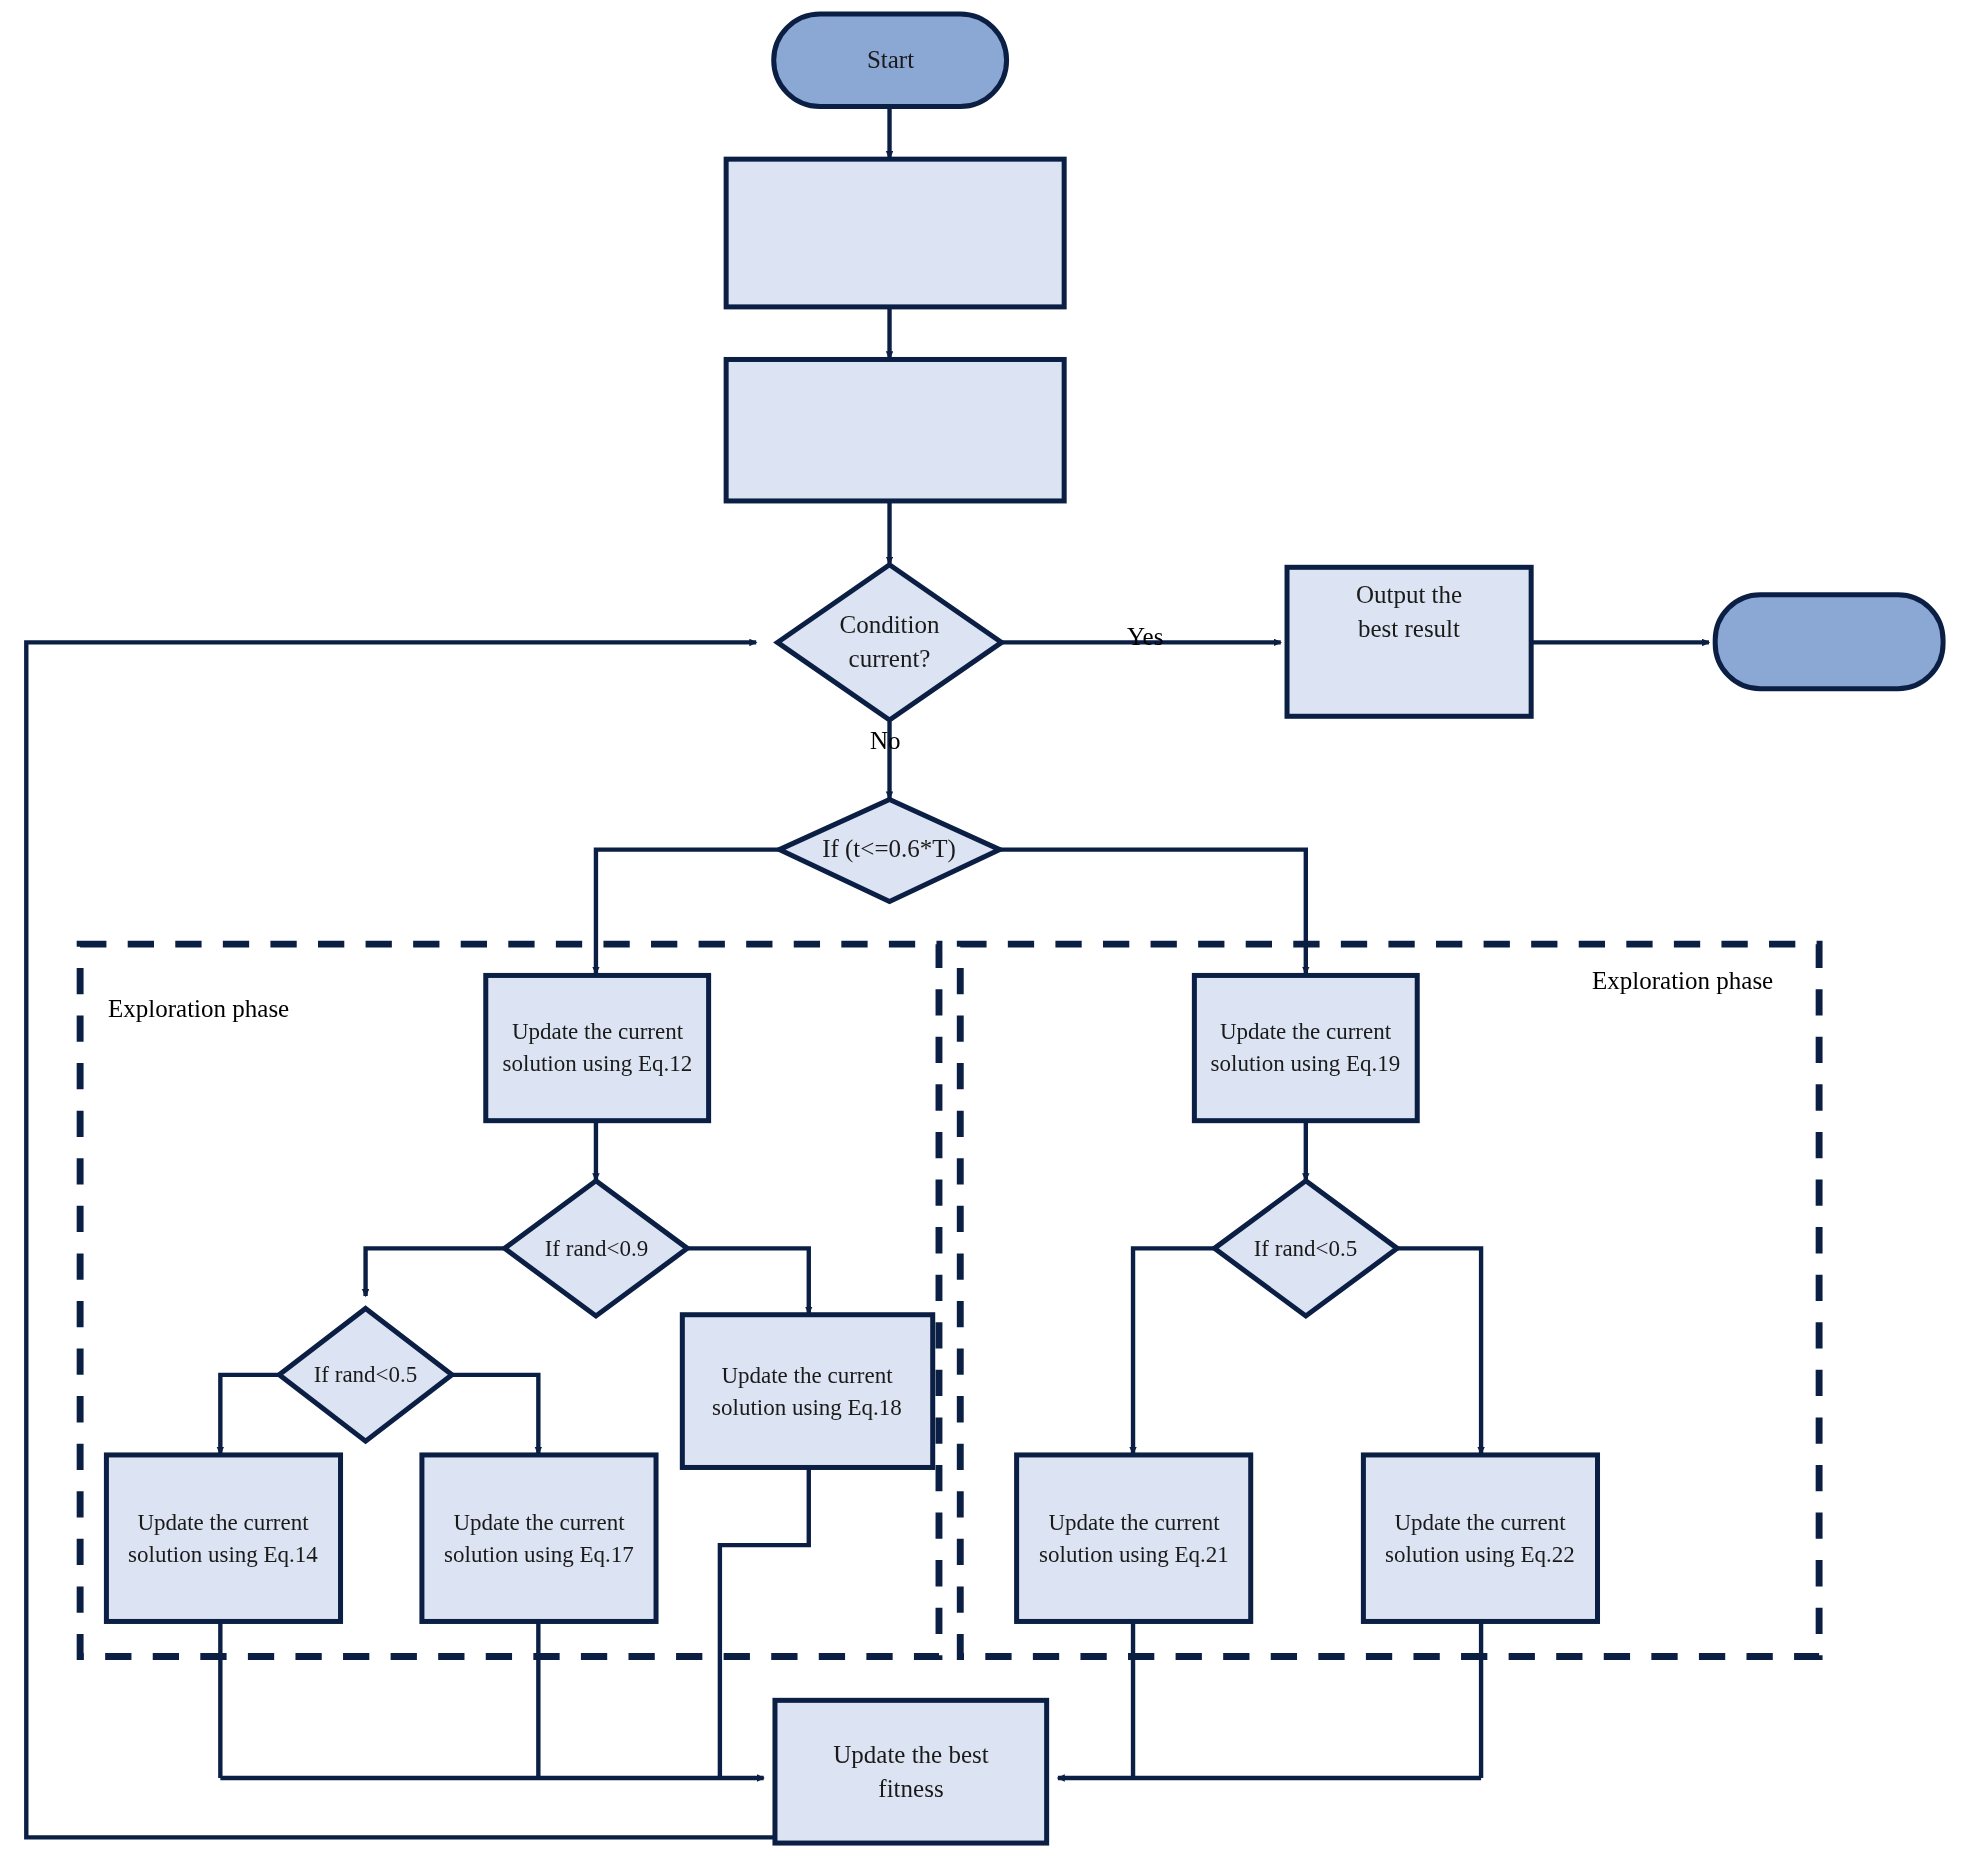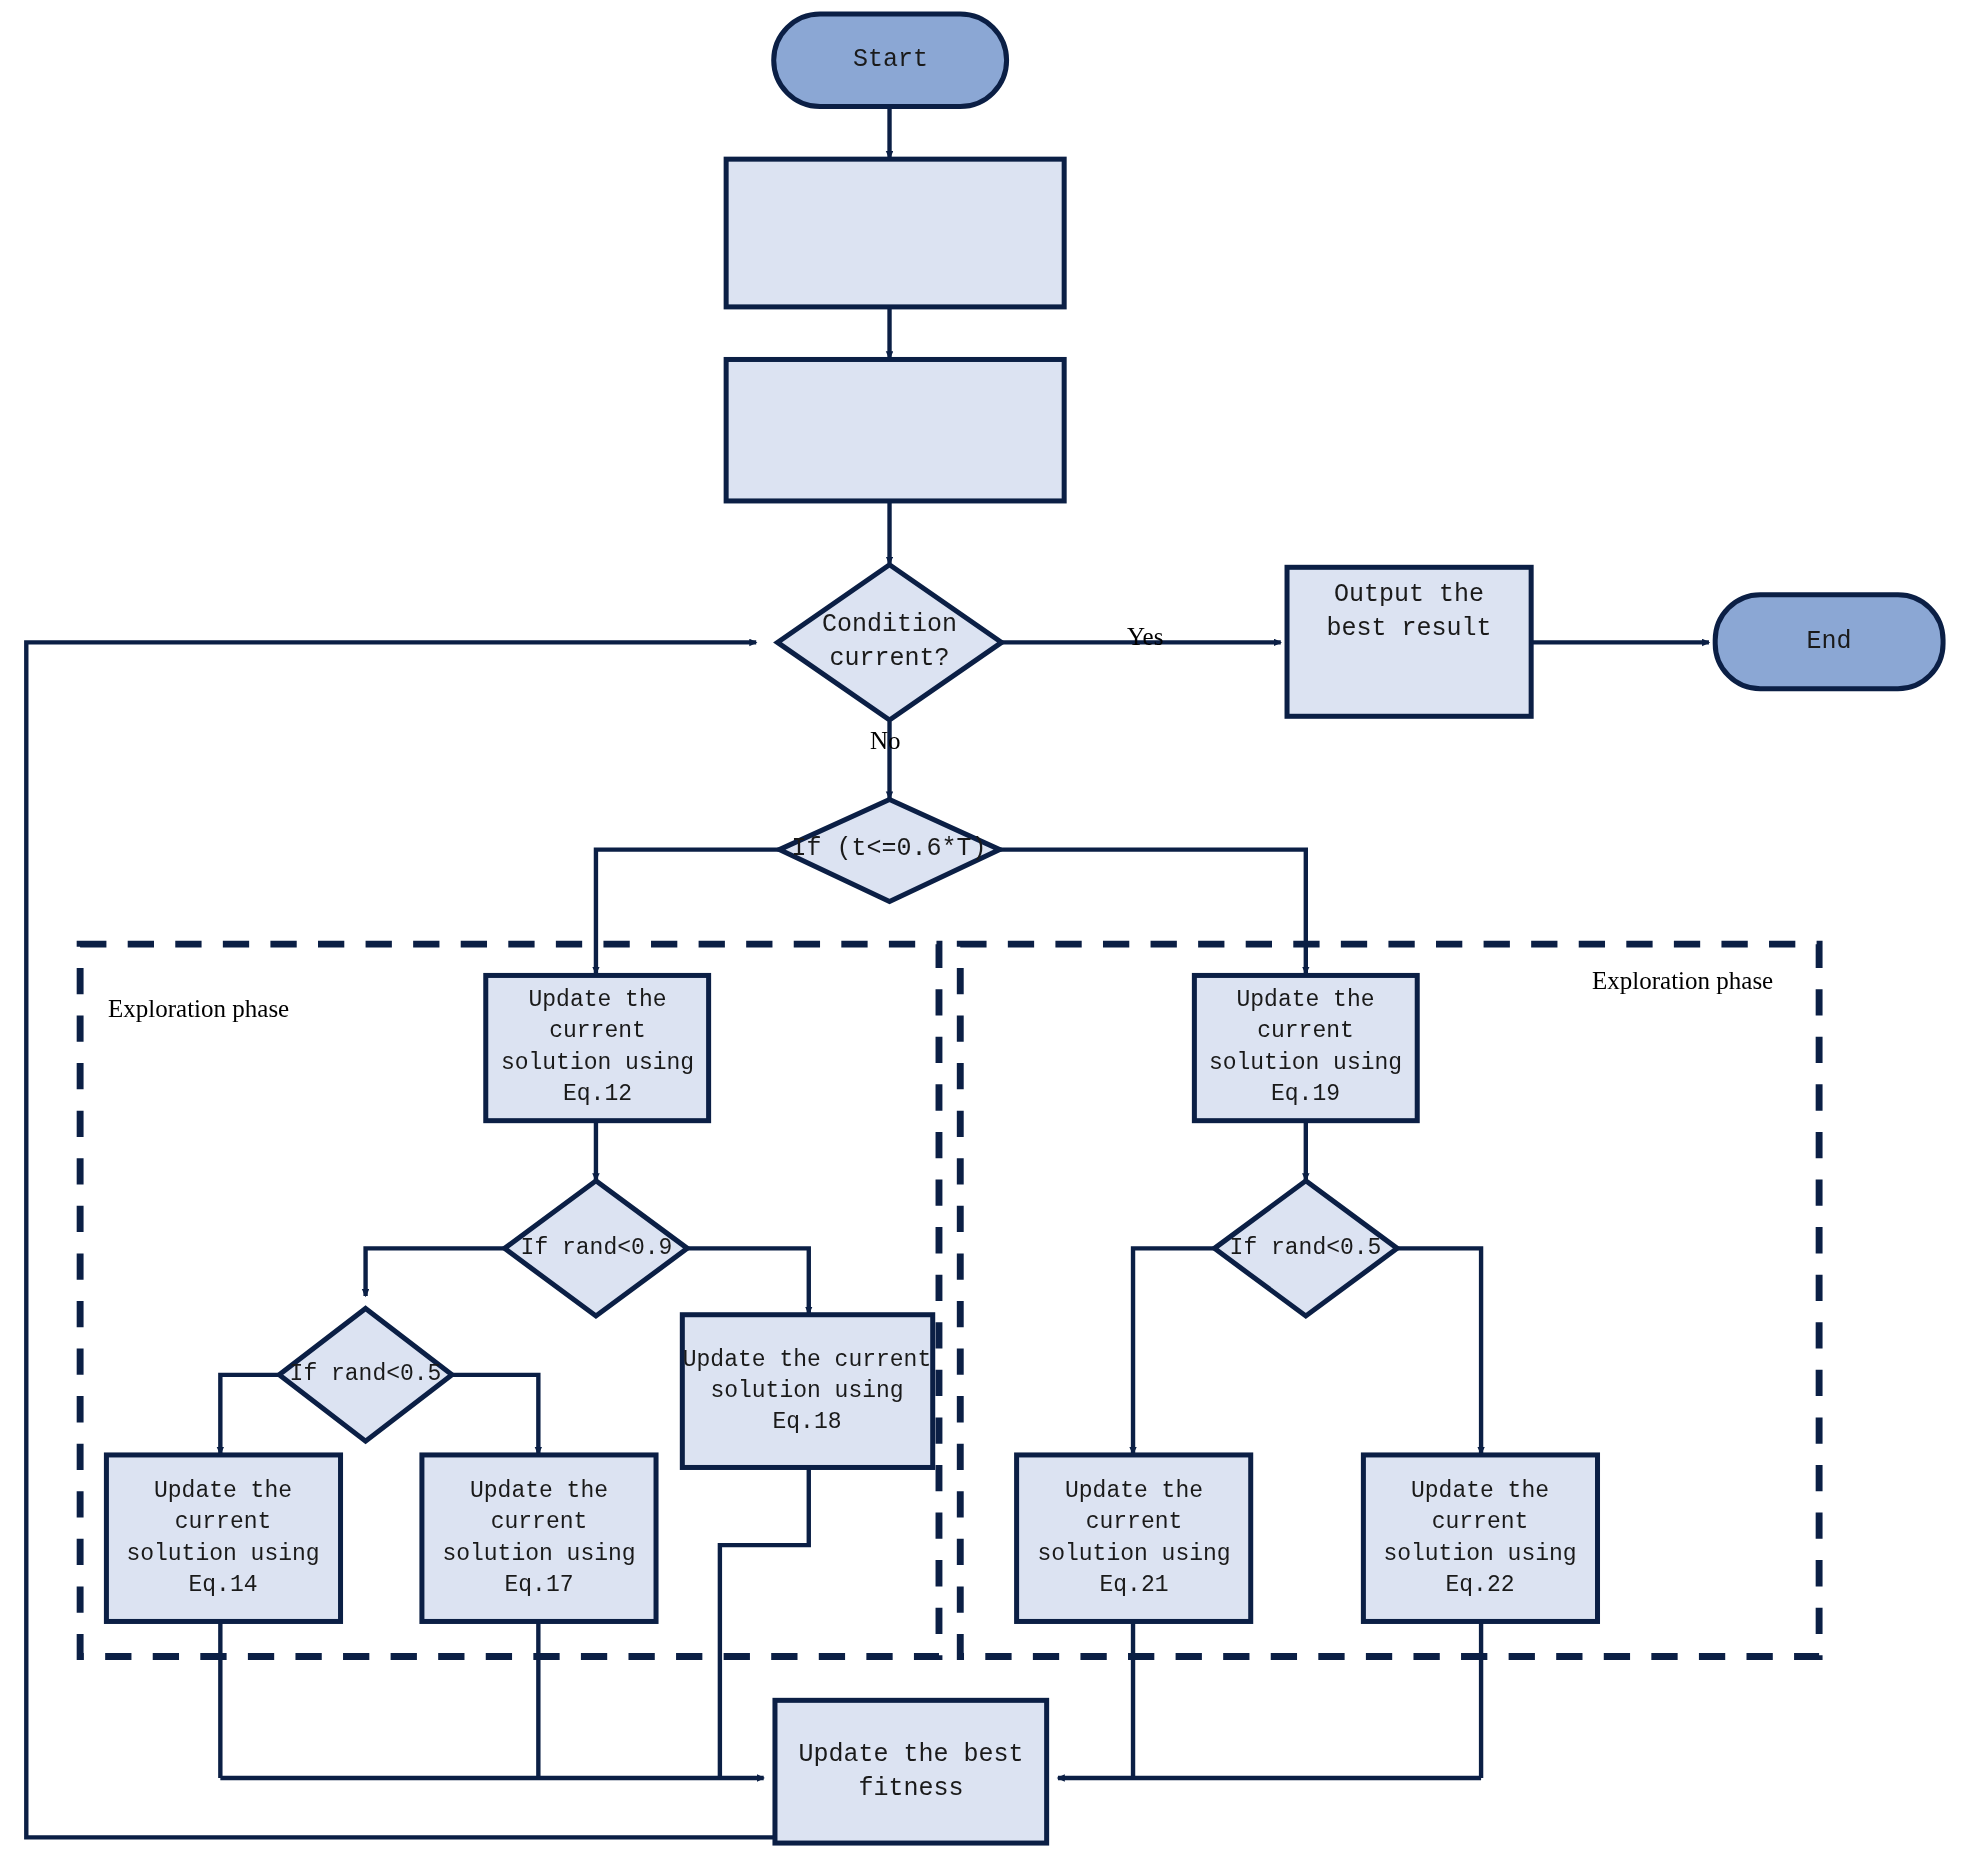--- a/index.html
+++ b/index.html
@@ -3,21 +3,21 @@
 <meta charset="utf-8">
 <style>
   html,body{margin:0;padding:0;background:#ffffff;}
   body{font-family:"Liberation Serif", serif;}
   #stage{position:relative;width:1985px;height:1862px;background:#ffffff;overflow:hidden;}
   svg{position:absolute;left:0;top:0;width:1985px;height:1862px;}
   .nodeText{
     position:absolute;
     display:flex;align-items:center;justify-content:center;
     text-align:center;
-    font-family:Liberation Mono, monospace;
+    font-family:Liberation Serif, serif;
     color:#1a1a1a;
     line-height:1.35;
     pointer-events:none;
     white-space:pre-line;
   }
   .lbl{
     position:absolute;
     font-family:"Liberation Serif", serif;
     color:#000000;
     white-space:nowrap;
@@ -134,21 +134,20 @@
   <div class="nodeText" style="left:774px;top:13.8px;width:233px;height:93px;font-size:25px;">Start</div>
 
 
 
   <div class="nodeText" style="left:790px;top:588px;width:199px;height:108px;font-size:25px;">Condition
 current?</div>
 
   <div class="nodeText" style="left:1287px;top:537px;width:244px;height:149px;font-size:25px;">Output the
 best result</div>
 
-  <div class="nodeText" style="left:1715px;top:595px;width:228px;height:94px;font-size:25px;">End</div>
 
   <div class="nodeText" style="left:779px;top:826px;width:220px;height:46px;font-size:25px;">If (t&lt;=0.6*T)</div>
 
   <div class="nodeText" style="left:486px;top:975px;width:223px;height:145px;font-size:23px;">Update the current
 solution using Eq.12</div>
 
   <div class="nodeText" style="left:505px;top:1226px;width:183px;height:45px;font-size:23px;">If rand&lt;0.9</div>
 
   <div class="nodeText" style="left:279px;top:1352px;width:173px;height:45px;font-size:23px;">If rand&lt;0.5</div>
 

